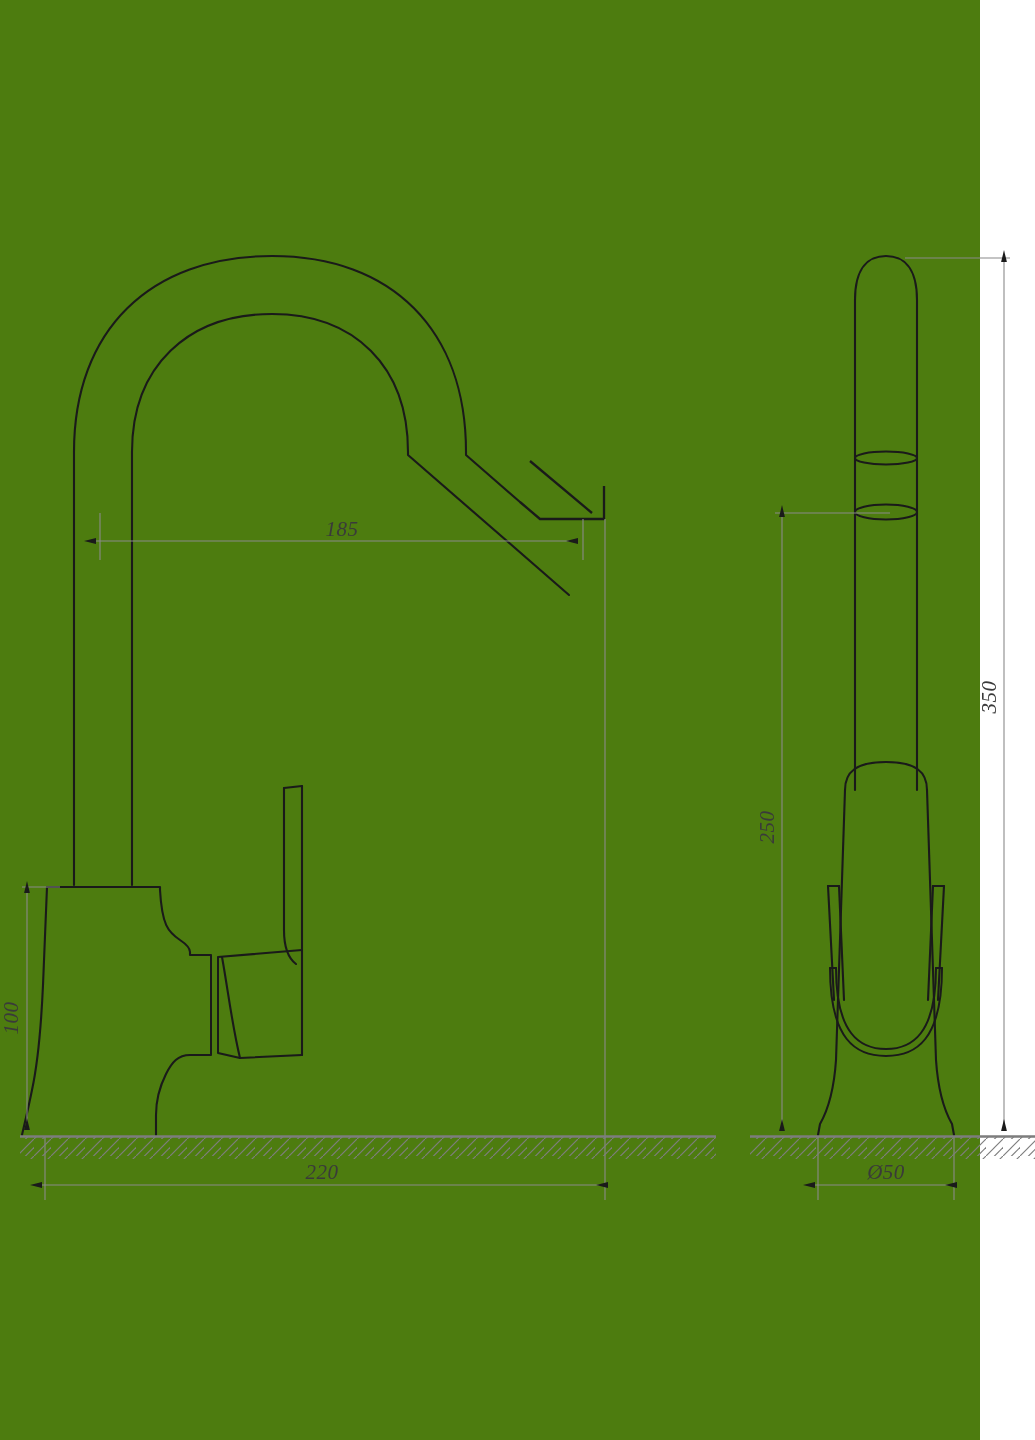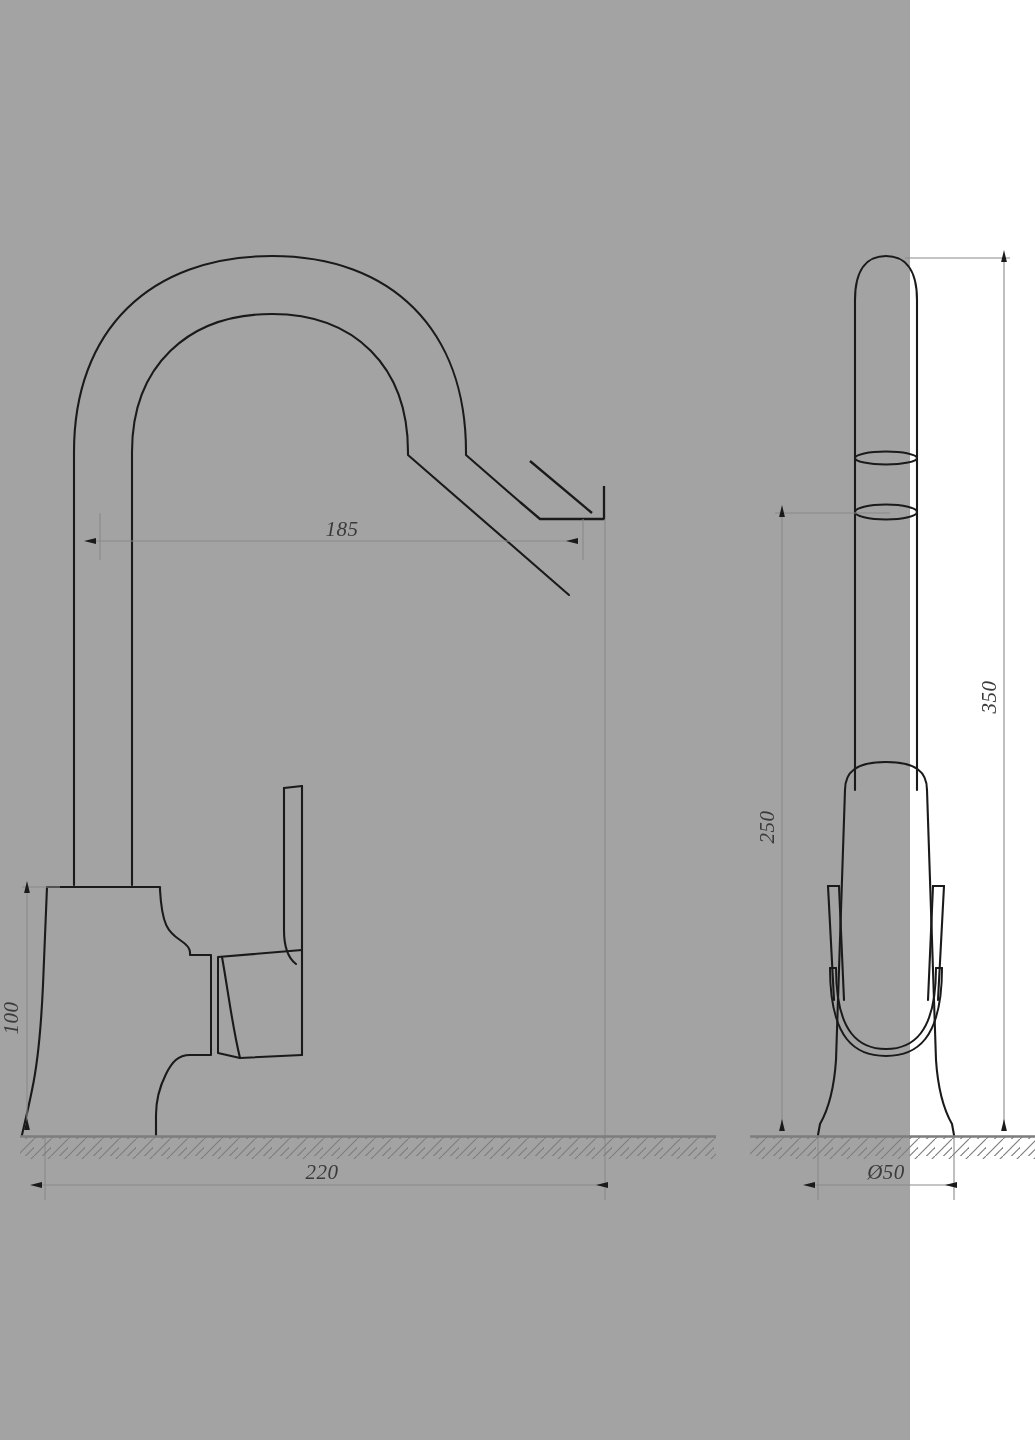--- a/index.html
+++ b/index.html
@@ -1,20 +1,20 @@
 <!DOCTYPE html>
 <html><head>
 <meta charset="utf-8">
 <style>
   html,body{margin:0;padding:0;background:#ffffff;}
   body{
     font-family:"Liberation Serif", serif;
     width:1035px;height:1440px;overflow:hidden;
   }
-  #sheet{position:relative;width:910px;height:1440px;background:#a3a3a3;}
+  #sheet{position:relative;width:980px;height:1440px;background:#4d7c0f;}
   #sheet svg{position:absolute;top:0;left:0;display:block;}
   .dimtext{
     font-family:"Liberation Serif", serif;
     font-style:italic;
     font-size:21px;
     fill:#3a3a3a;
     letter-spacing:0.5px;
   }
 </style>
 </head>

